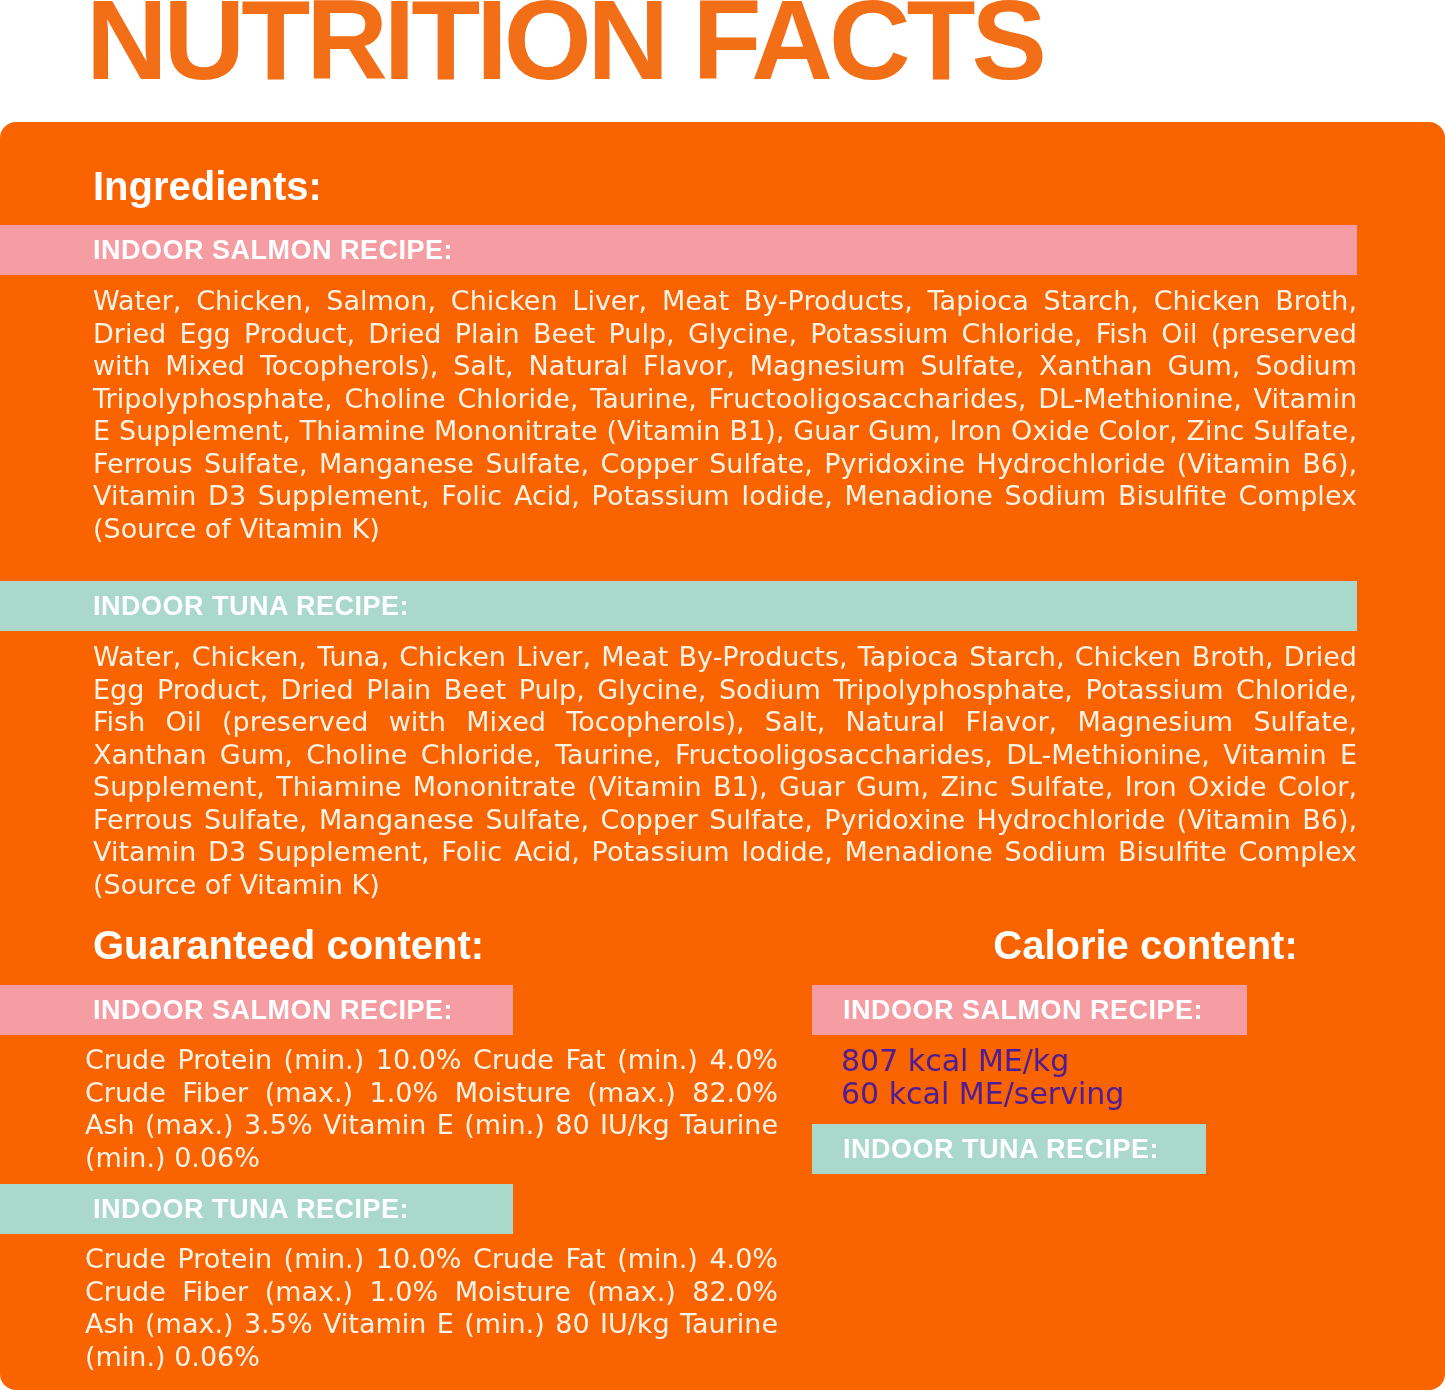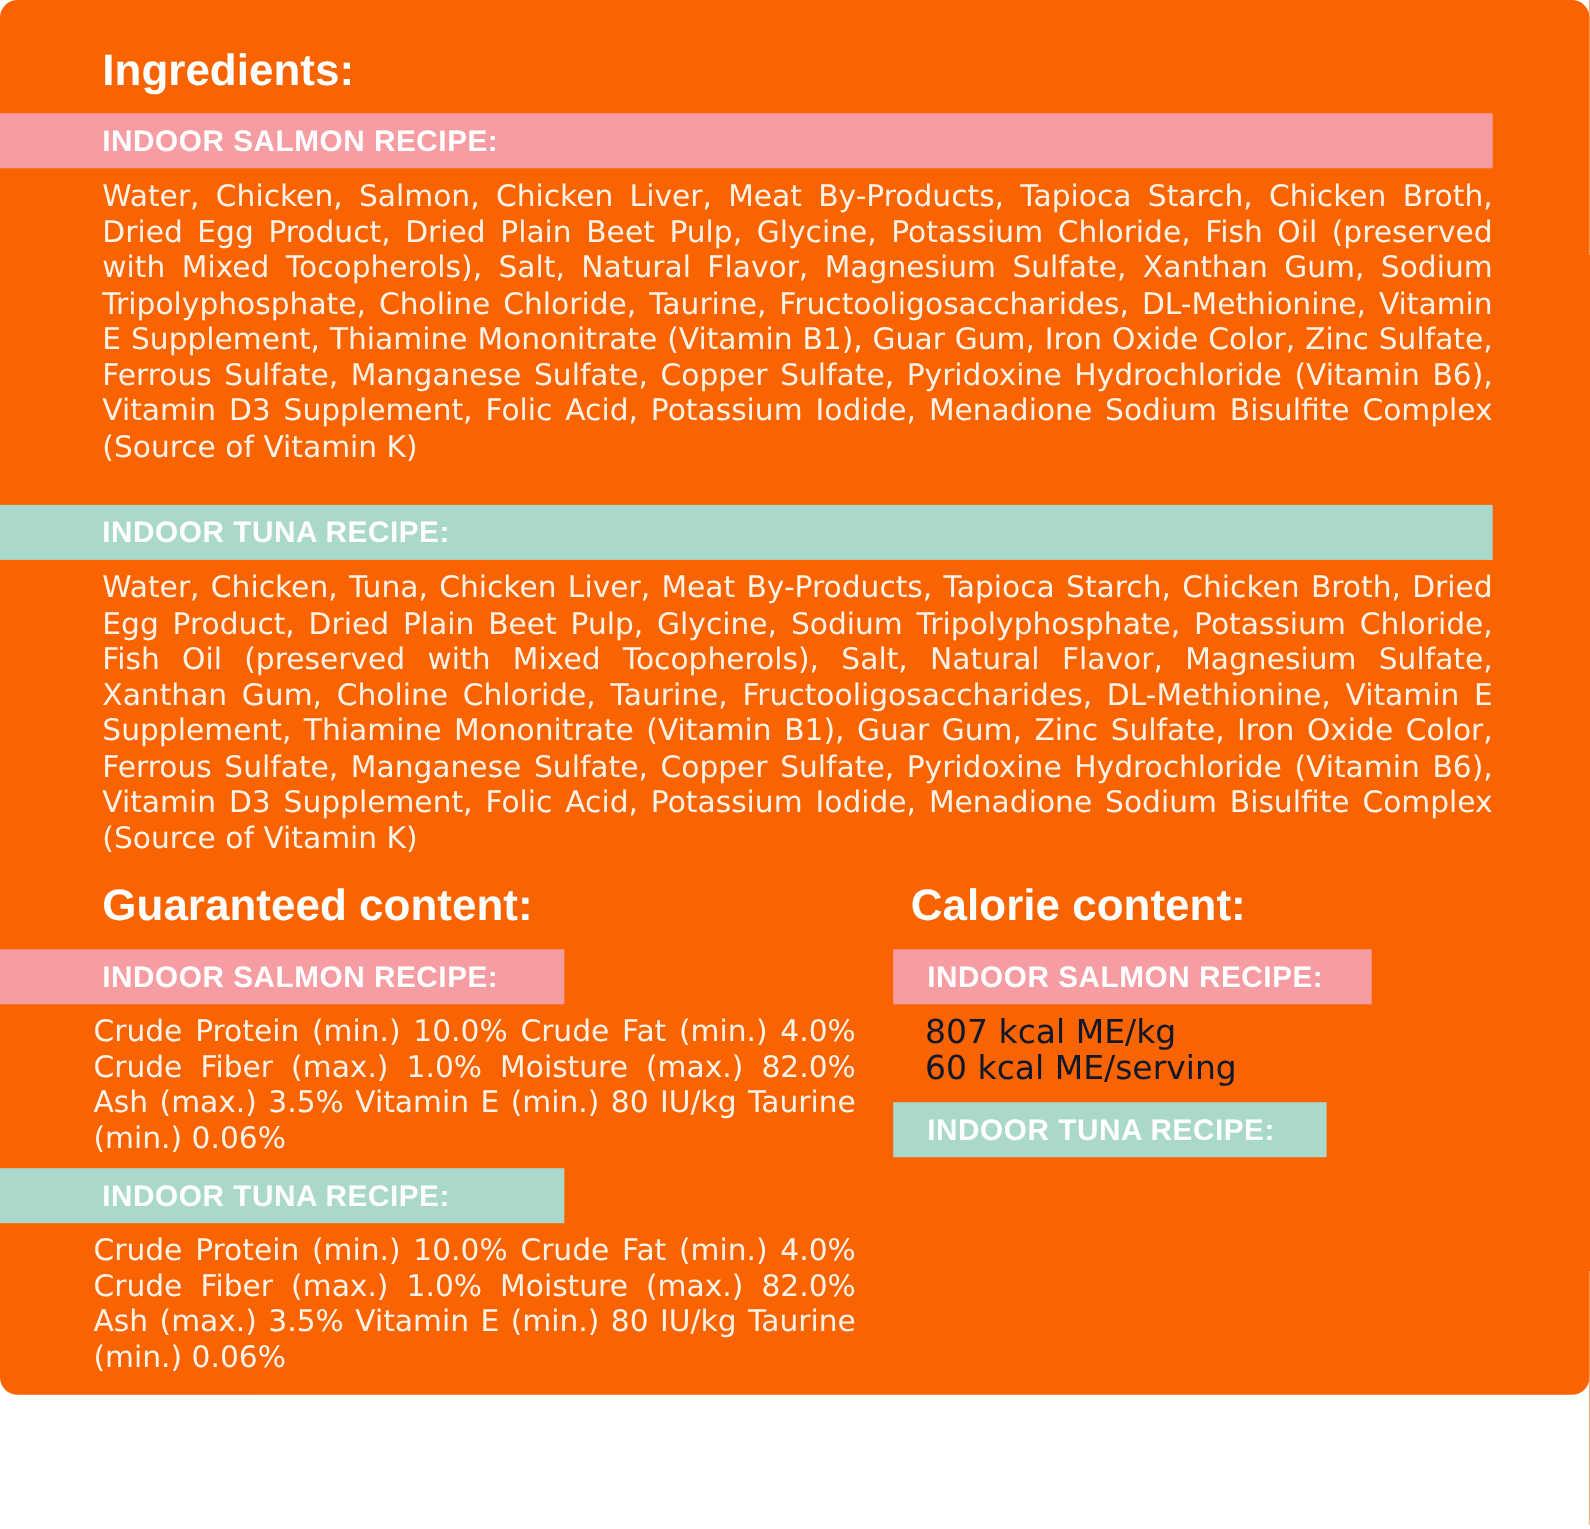--- a/index.html
+++ b/index.html
@@ -81,40 +81,43 @@
   .col-left { width: 786px; }
   .col-right { width: 659px; }
 
   .col-left .banner { width: 513px; margin-top: 16px; }
   .col-left .para {
     margin: 9px 0 0 85px;
     width: 693px;
   }
   .col-left .banner.teal { margin-top: 10px; }
 
-  .col-right h2 { margin-left: 42px; }
+  .col-right h2 { margin-left: 60px; text-align: center; }
   .col-right .banner {
     margin-left: 26px;
     padding-left: 31px;
   }
   .col-right .banner.pink { width: 435px; margin-top: 16px; }
   .col-right .banner.teal { width: 394px; margin-top: 14px; }
   .cal-lines {
     margin: 9px 0 0 55px;
-    color: #0f172a;
+    color: #4c1d95;
     font-family: "DejaVu Sans", sans-serif;
     font-size: 30px;
     line-height: 33px;
   }
 </style>
 </head>
 <body>
 
 <div class="page">
 
+  <header class="header">
+    <h1>NUTRITION FACTS</h1>
+  </header>
 
   <main class="label-body">
 
     <section>
       <h2>Ingredients:</h2>
 
       <div class="banner pink banner-full">
         <span>INDOOR SALMON RECIPE:</span>
       </div>
       <p class="para">Water, Chicken, Salmon, Chicken Liver, Meat By-Products, Tapioca Starch, Chicken Broth, Dried Egg Product, Dried Plain Beet Pulp, Glycine, Potassium Chloride, Fish Oil (preserved with Mixed Tocopherols), Salt, Natural Flavor, Magnesium Sulfate, Xanthan Gum, Sodium Tripolyphosphate, Choline Chloride, Taurine, Fructooligosaccharides, DL-Methionine, Vitamin E Supplement, Thiamine Mononitrate (Vitamin B1), Guar Gum, Iron Oxide Color, Zinc Sulfate, Ferrous Sulfate, Manganese Sulfate, Copper Sulfate, Pyridoxine Hydrochloride (Vitamin B6), Vitamin D3 Supplement, Folic Acid, Potassium Iodide, Menadione Sodium Bisulfite Complex (Source of Vitamin K)</p>

